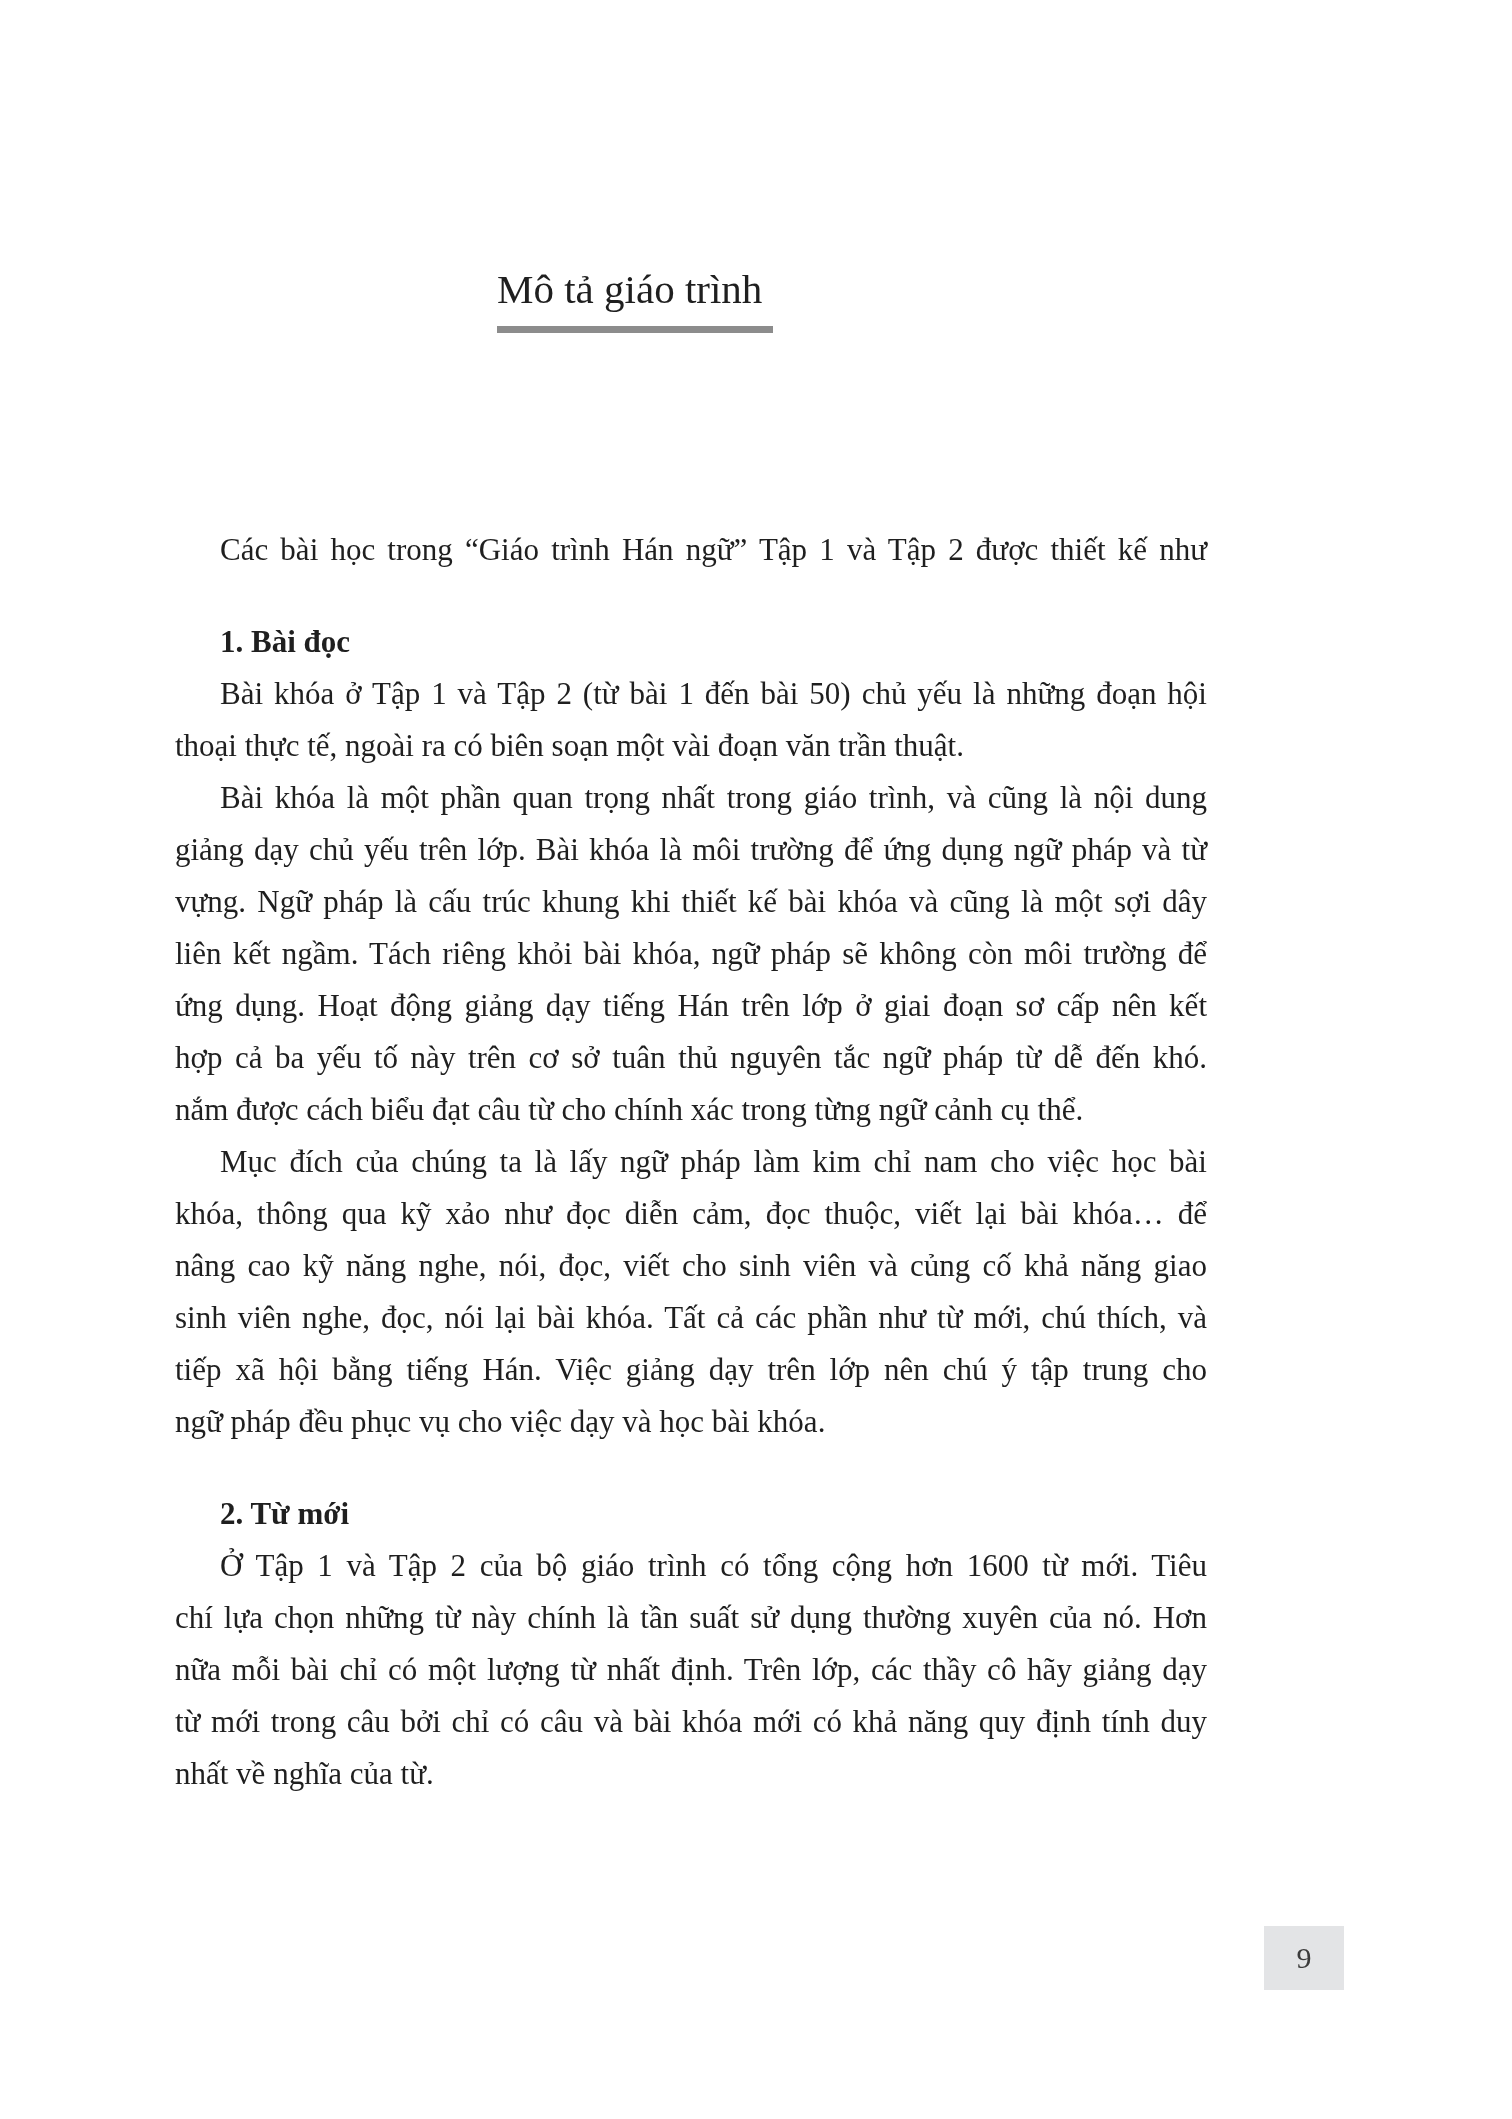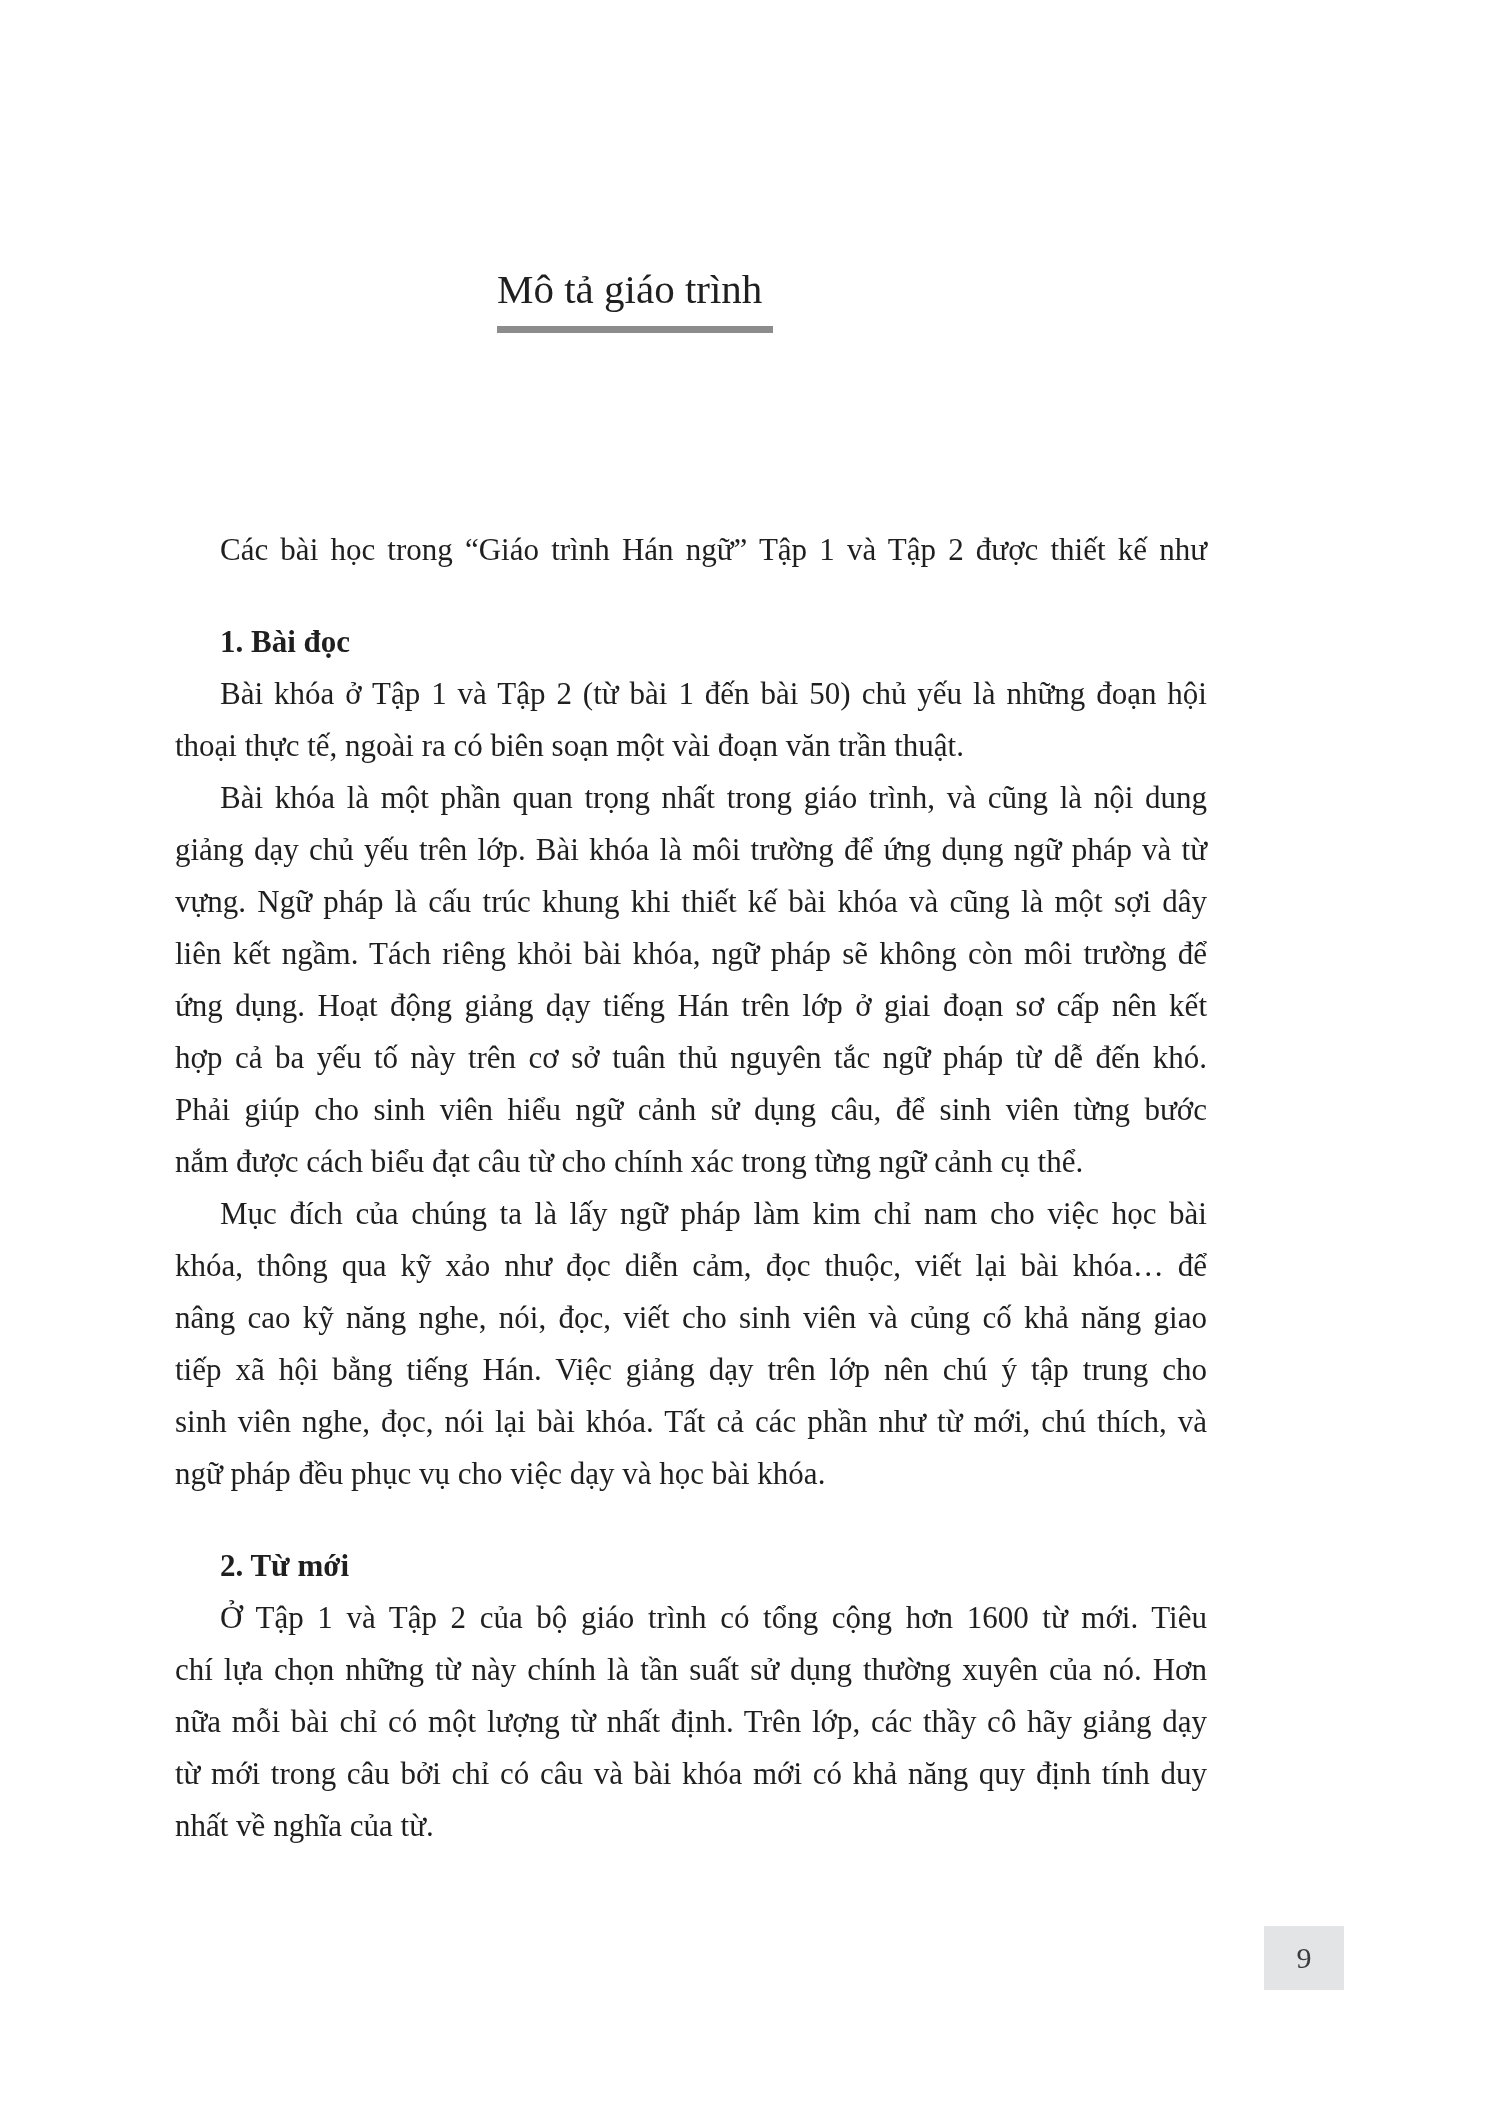--- a/index.html
+++ b/index.html
@@ -87,29 +87,28 @@
       <div class="line first">Bài khóa ở Tập 1 và Tập 2 (từ bài 1 đến bài 50) chủ yếu là những đoạn hội</div>
       <div class="line last">thoại thực tế, ngoài ra có biên soạn một vài đoạn văn trần thuật.</div>
     </div>
     <div class="para">
       <div class="line first">Bài khóa là một phần quan trọng nhất trong giáo trình, và cũng là nội dung</div>
       <div class="line">giảng dạy chủ yếu trên lớp. Bài khóa là môi trường để ứng dụng ngữ pháp và từ</div>
       <div class="line">vựng. Ngữ pháp là cấu trúc khung khi thiết kế bài khóa và cũng là một sợi dây</div>
       <div class="line">liên kết ngầm. Tách riêng khỏi bài khóa, ngữ pháp sẽ không còn môi trường để</div>
       <div class="line">ứng dụng. Hoạt động giảng dạy tiếng Hán trên lớp ở giai đoạn sơ cấp nên kết</div>
       <div class="line">hợp cả ba yếu tố này trên cơ sở tuân thủ nguyên tắc ngữ pháp từ dễ đến khó.</div>
-      <div class="line">Phải giúp cho sinh viên hiểu ngữ cảnh sử dụng câu, để sinh viên từng bước</div>
       <div class="line last">nắm được cách biểu đạt câu từ cho chính xác trong từng ngữ cảnh cụ thể.</div>
     </div>
     <div class="para">
       <div class="line first">Mục đích của chúng ta là lấy ngữ pháp làm kim chỉ nam cho việc học bài</div>
       <div class="line">khóa, thông qua kỹ xảo như đọc diễn cảm, đọc thuộc, viết lại bài khóa… để</div>
       <div class="line">nâng cao kỹ năng nghe, nói, đọc, viết cho sinh viên và củng cố khả năng giao</div>
+      <div class="line">sinh viên nghe, đọc, nói lại bài khóa. Tất cả các phần như từ mới, chú thích, và</div>
       <div class="line">tiếp xã hội bằng tiếng Hán. Việc giảng dạy trên lớp nên chú ý tập trung cho</div>
-      <div class="line">sinh viên nghe, đọc, nói lại bài khóa. Tất cả các phần như từ mới, chú thích, và</div>
       <div class="line last">ngữ pháp đều phục vụ cho việc dạy và học bài khóa.</div>
     </div>
     <div class="heading">2. Từ mới</div>
     <div class="para">
       <div class="line first">Ở Tập 1 và Tập 2 của bộ giáo trình có tổng cộng hơn 1600 từ mới. Tiêu</div>
       <div class="line">chí lựa chọn những từ này chính là tần suất sử dụng thường xuyên của nó. Hơn</div>
       <div class="line">nữa mỗi bài chỉ có một lượng từ nhất định. Trên lớp, các thầy cô hãy giảng dạy</div>
       <div class="line">từ mới trong câu bởi chỉ có câu và bài khóa mới có khả năng quy định tính duy</div>
       <div class="line last">nhất về nghĩa của từ.</div>
     </div>

